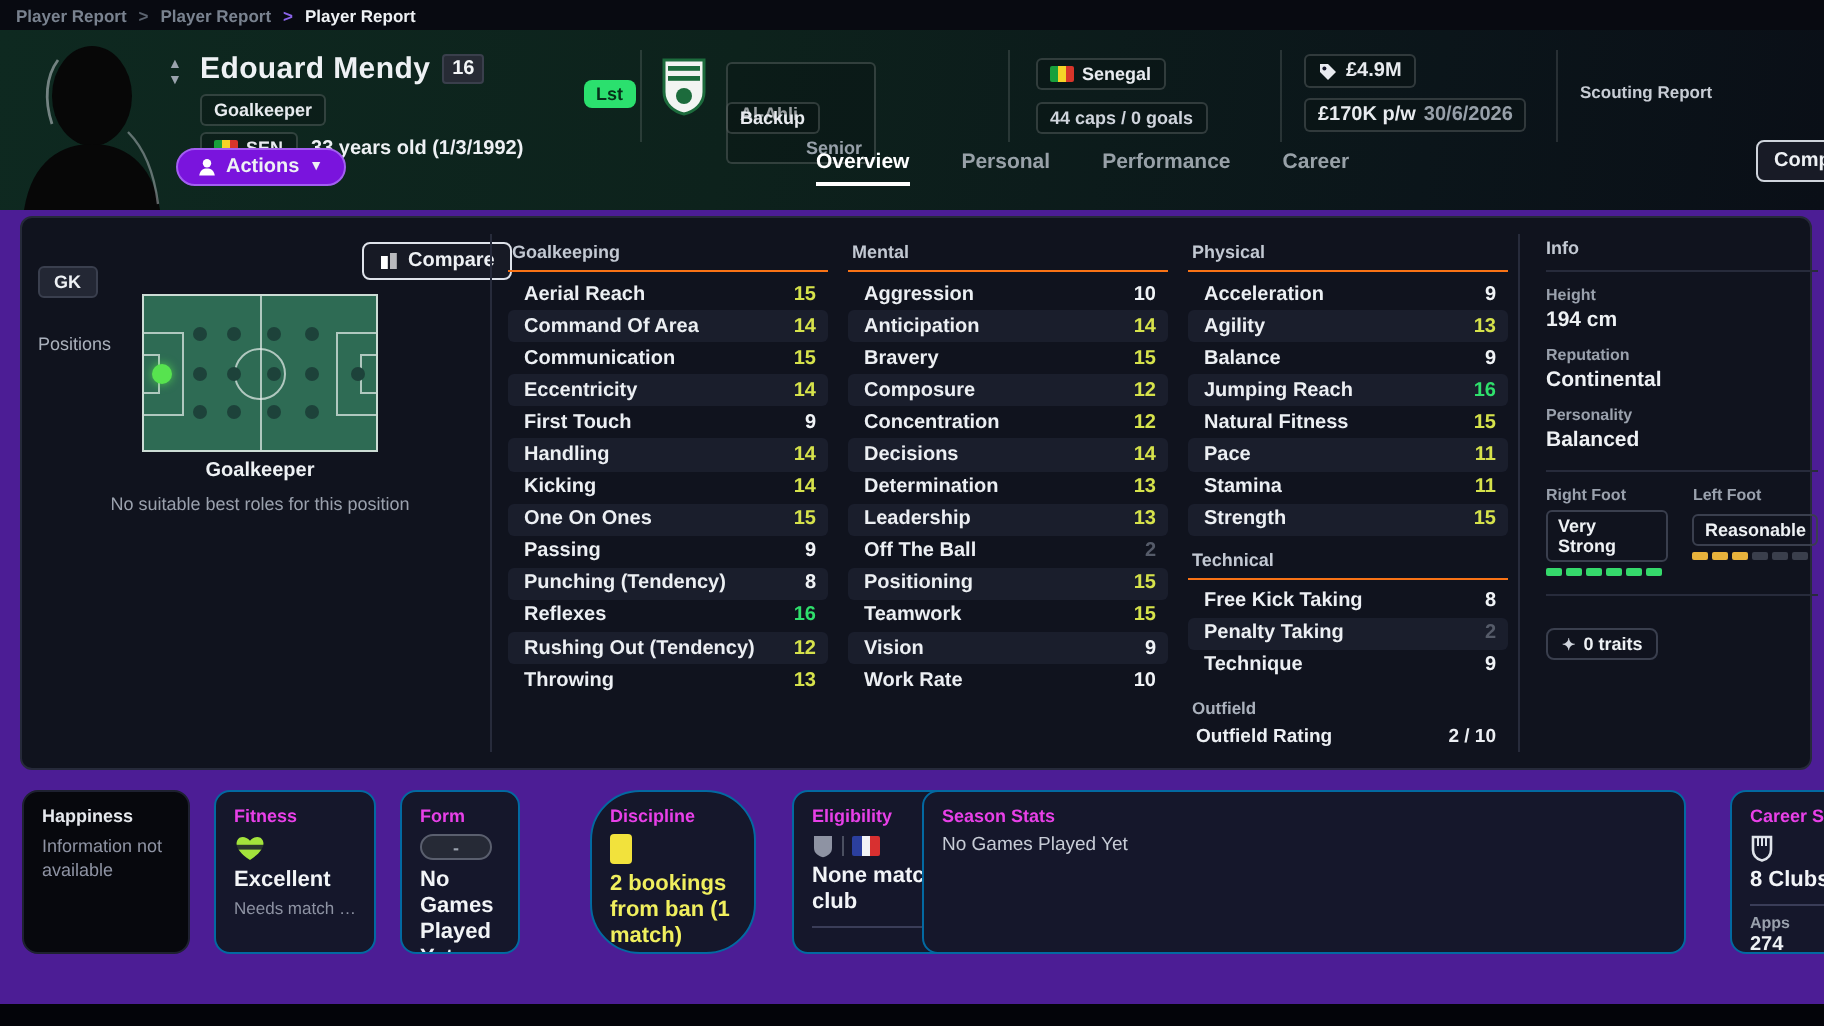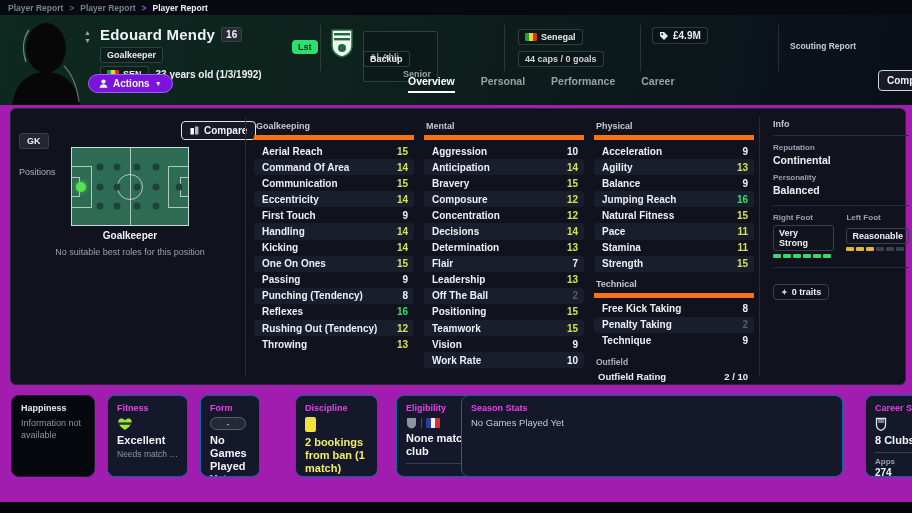--- a/index.html
+++ b/index.html
@@ -1,17 +1,17 @@
 <!DOCTYPE html>
 <html><head>
 <meta charset="utf-8">
 <style>
   html,body{margin:0;padding:0;background:#05060b;}
   *{box-sizing:border-box;}
-  #app{position:relative;width:912px;height:513px;background:#a21caf;overflow:hidden;
+  #app{position:relative;width:912px;height:513px;background:#4c1d95;overflow:hidden;
        font-family:"Liberation Sans",sans-serif;color:#eef1f4;}
 
   
   .bc-bar{position:absolute;top:0;left:0;width:100%;height:15px;background:#080a11;
           display:flex;align-items:center;gap:6px;padding:0 8px;font-size:8.5px;font-weight:700;}
   .bc-item{color:#79828f;cursor:pointer;}
   .bc-cur{color:#eef1f4;}
   .bc-sep{color:#5b636f;}
   .bc-sep-last{color:#8a63e8;}
 
@@ -79,21 +79,21 @@
   .pitch .gbox.l{left:0;border-left:none;}
   .pitch .gbox.r{right:0;border-right:none;}
   .dot{position:absolute;width:7px;height:7px;border-radius:50%;background:#1d423a;transform:translate(-50%,-50%);}
   .dot.gk{width:10px;height:10px;background:#57e34f;box-shadow:0 0 5px rgba(87,227,79,.8);}
   .pitch-cap{left:60px;top:121px;width:118px;text-align:center;font-size:10px;font-weight:700;}
   .pitch-note{left:10px;top:138px;width:218px;text-align:center;font-size:9px;color:#9aa1ad;}
 
   
   .attr-col{position:absolute;top:10px;width:160px;}
   .attr-title{font-size:9px;font-weight:700;color:#c2c8d2;padding:2px 2px 4px 2px;
-              border-bottom:5px solid #f97316;margin-bottom:3px;}
+              border-bottom:1px solid #f97316;margin-bottom:3px;}
   .attr-rows .attr-row:nth-child(even){background:rgba(120,132,172,.10);border-radius:3px;}
   .attr-row{height:16.1px;display:flex;justify-content:space-between;align-items:center;
             padding:0 6px 0 8px;font-size:10px;font-weight:700;color:#eceff3;}
   .v-elite{color:#2fe06c;} .v-good{color:#d6e24b;} .v-avg{color:#f0f3f6;} .v-poor{color:#555b69;}
   .attr-gap{height:5px;}
   .outfield-lbl{font-size:8.5px;font-weight:700;color:#aab1bc;margin:8px 2px 2px;}
   .outfield-row{display:flex;justify-content:space-between;padding:2px 6px 0 4px;
                 font-size:9.5px;font-weight:700;color:#eceff3;}
 
   
@@ -116,21 +116,21 @@
   .card{position:absolute;top:395px;height:82px;background:#15172b;border:1px solid #0369a1;
         border-radius:8px;padding:7px 9px;overflow:hidden;cursor:pointer;}
   .card .title{font-size:9px;font-weight:700;color:#e840e8;margin-bottom:4px;}
   .card .big{font-size:11px;font-weight:700;color:#f2f4f7;line-height:13px;}
   .card .sub{font-size:8.5px;color:#8e93a3;margin-top:2px;white-space:nowrap;overflow:hidden;text-overflow:ellipsis;}
   .card-hap{left:11px;width:84px;background:#07080d;border-color:#1e2130;}
   .card-hap .title{color:#e6e9ee;}
   .card-hap .txt{font-size:9px;color:#8e93a3;line-height:12px;}
   .card-fit{left:107px;width:81px;}
   .card-frm{left:200px;width:60px;}
-  .card-dis{left:295px;width:83px;}
+  .card-dis{left:295px;width:83px;border-radius:25px;}
   .card-dis .big{color:#f0ef5e;}
   .card-eli{left:396px;width:104px;}
   .card-sea{left:461px;width:382px;}
   .card-sea .txt{font-size:9.5px;color:#c7ccd6;}
   .card-car{left:865px;width:120px;}
   .card-hr{height:1px;background:#3a3d58;margin:5px 0 4px;}
   .form-pill{width:36px;height:13px;border:1px solid #5a5f6e;border-radius:7px;background:#262a36;
              display:flex;align-items:center;justify-content:center;color:#9aa1ad;font-size:9px;font-weight:700;margin:1px 0 4px;}
   .ycard{width:11px;height:15px;background:#f2e23c;border-radius:2px;margin:1px 0 4px;}
   .eli-icons{display:flex;align-items:center;gap:4px;margin-bottom:3px;}
@@ -216,20 +216,24 @@
     <span class="abs pill caps-pill">44 caps / 0 goals</span>
 
     <div class="hdiv" style="left:640px;"></div>
 
     <span class="abs pill value-pill">
       <svg width="10" height="10" viewBox="0 0 10 10">
         <path d="M1,1 H5 L9,5 L5,9 L1,5 Z" fill="#e8ebf0"></path>
           <circle cx="3.2" cy="3.2" r="1" fill="#15172b"></circle>
       </svg>
       <span>£4.9M</span>
+    </span>
+    <span class="abs pill wage-pill">
+      <span>£170K p/w</span>
+      <span class="sub">30/6/2026</span>
     </span>
 
     <div class="hdiv" style="left:778px;"></div>
     <span class="abs scouting-lbl">Scouting Report</span>
 
     <span class="abs actions-btn">
       <svg width="9" height="9" viewBox="0 0 9 9">
         <circle cx="4.5" cy="2.6" r="2.1" fill="#fff"></circle>
           <path d="M0.6,8.8 C1,6 2.6,5.2 4.5,5.2 C6.4,5.2 8,6 8.4,8.8 Z" fill="#fff"></path>
       </svg>
@@ -370,24 +374,20 @@
           </div>
           <div class="attr-row">
             <span>Decisions</span>
             <span class="v-good">14</span>
           </div>
           <div class="attr-row">
             <span>Determination</span>
             <span class="v-good">13</span>
           </div>
           <div class="attr-row">
-            <span>Flair</span>
-            <span class="v-avg">7</span>
-          </div>
-          <div class="attr-row">
             <span>Leadership</span>
             <span class="v-good">13</span>
           </div>
           <div class="attr-row">
             <span>Off The Ball</span>
             <span class="v-poor">2</span>
           </div>
           <div class="attr-row">
             <span>Positioning</span>
             <span class="v-good">15</span>
@@ -463,20 +463,24 @@
           <span>Outfield Rating</span>
           <span>2 / 10</span>
         </div>
       </div>
 
     <div class="vdiv" style="left:748px;"></div>
 
     <div class="abs info">
       <div class="info-title">Info</div>
       <div id="info-fields">
+          <div class="info-field">
+            <div class="lbl">Height</div>
+            <div class="val">194 cm</div>
+          </div>
           <div class="info-field">
             <div class="lbl">Reputation</div>
             <div class="val">Continental</div>
           </div>
           <div class="info-field">
             <div class="lbl">Personality</div>
             <div class="val">Balanced</div>
           </div>
         </div>
       <div class="info-hr"></div>

